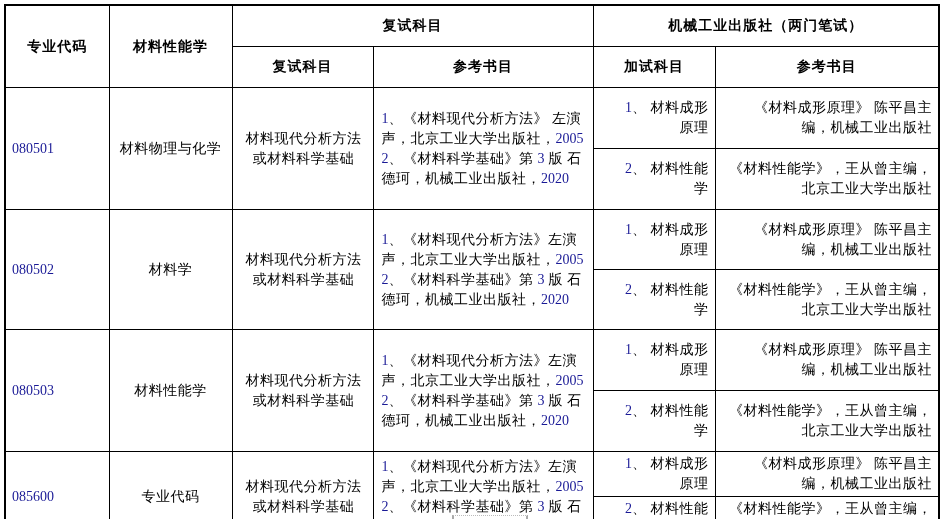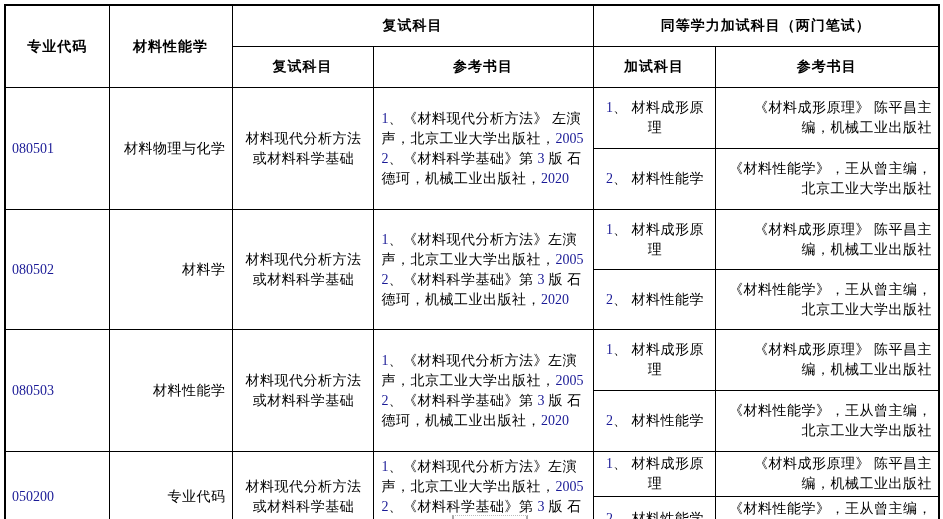--- a/index.html
+++ b/index.html
@@ -44,24 +44,24 @@
     font-size:14px;
     text-align:center;
     letter-spacing:1px;
     padding:10px 2px;
   }
   tr.hrow{height:29px}
   tr.sub-tall{height:61px}
   tr.sub-mid{height:60px}
   tr.sub-short{height:44px}
   td.cell-code{text-align:left;letter-spacing:0.5px}
-  td.cell-major{text-align:right}
+  td.cell-major{text-align:center}
   td.cell-subj{text-align:center;padding-left:8px}
   td.cell-refs{text-align:left;padding:2px 8px}
-  td.cell-xsubj{text-align:center;padding-left:8px}
+  td.cell-xsubj{text-align:right;padding-left:22px}
   td.cell-xrefs{text-align:right;padding:2px 6px;text-indent:6px}
   .num{color:var(--digit);letter-spacing:0}
   .bottom-artifact{
     position:absolute;left:452px;top:515px;height:3px;width:72px;
     border-left:2px solid #aaa;border-right:2px solid #aaa;
     border-top:1px dotted #bbb;
   }
 </style>
 </head>
 <body>
@@ -74,21 +74,21 @@
         <col class="c-subj">
       <col class="c-refs">
         <col class="c-xsubj">
         <col class="c-xrefs">
     </colgroup>
     <thead>
       <tr class="hrow">
         <th rowspan="2">专业代码</th>
         <th rowspan="2">材料性能学</th>
         <th colspan="2">复试科目</th>
-        <th colspan="2">同等学力加试科目（两门笔试）</th>
+        <th colspan="2">机械工业出版社（两门笔试）</th>
       </tr>
       <tr class="hrow">
         <th>复试科目</th>
         <th>参考书目</th>
         <th>加试科目</th>
         <th>参考书目</th>
       </tr>
     </thead>
     <tbody>
 
@@ -127,21 +127,21 @@
 <span class="num">2</span>、《材料科学基础》第 <span class="num">3</span> 版 石德珂，机械工业出版社，<span class="num">2020</span></td>
         <td class="cell-xsubj tint-digits"><span class="num">1</span>、 材料成形原理</td>
         <td class="cell-xrefs tint-digits">《材料成形原理》 陈平昌主编，机械工业出版社</td>
       </tr>
       <tr class="sub-tall">
         <td class="cell-xsubj tint-digits"><span class="num">2</span>、 材料性能学</td>
         <td class="cell-xrefs tint-digits">《材料性能学》，王从曾主编，北京工业大学出版社</td>
       </tr>
 
       <tr class="sub-short">
-        <td rowspan="2" class="cell-code tint-digits"><span class="num">050200</span></td>
+        <td rowspan="2" class="cell-code tint-digits"><span class="num">085600</span></td>
         <td rowspan="2" class="cell-major">专业代码</td>
         <td rowspan="2" class="cell-subj">材料现代分析方法或材料科学基础</td>
         <td rowspan="2" class="cell-refs tint-digits"><span class="num">1</span>、《材料现代分析方法》左演声，北京工业大学出版社，<span class="num">2005</span>
 <span class="num">2</span>、《材料科学基础》第 <span class="num">3</span> 版 石德珂，机械工业出版社，<span class="num">2020</span></td>
         <td class="cell-xsubj tint-digits"><span class="num">1</span>、 材料成形原理</td>
         <td class="cell-xrefs tint-digits">《材料成形原理》 陈平昌主编，机械工业出版社</td>
       </tr>
       <tr class="sub-short">
         <td class="cell-xsubj tint-digits"><span class="num">2</span>、 材料性能学</td>
         <td class="cell-xrefs tint-digits">《材料性能学》，王从曾主编，北京工业大学出版社</td>

